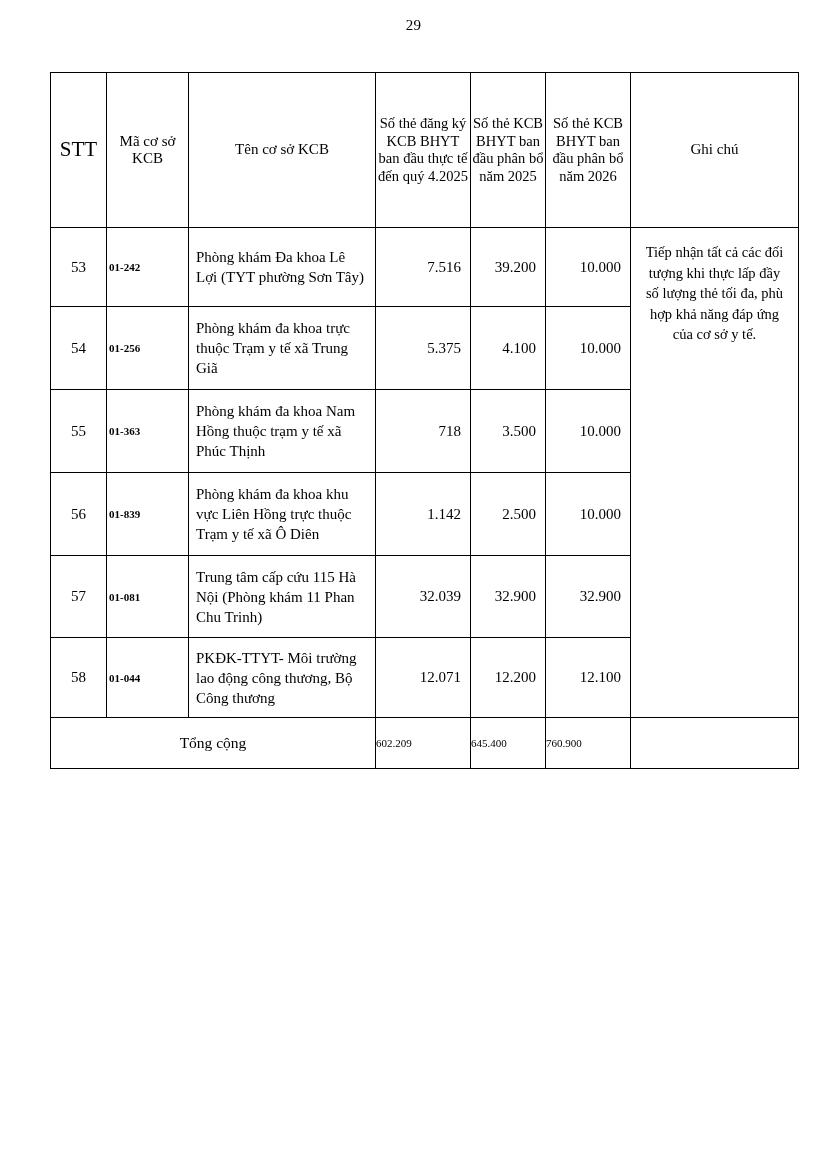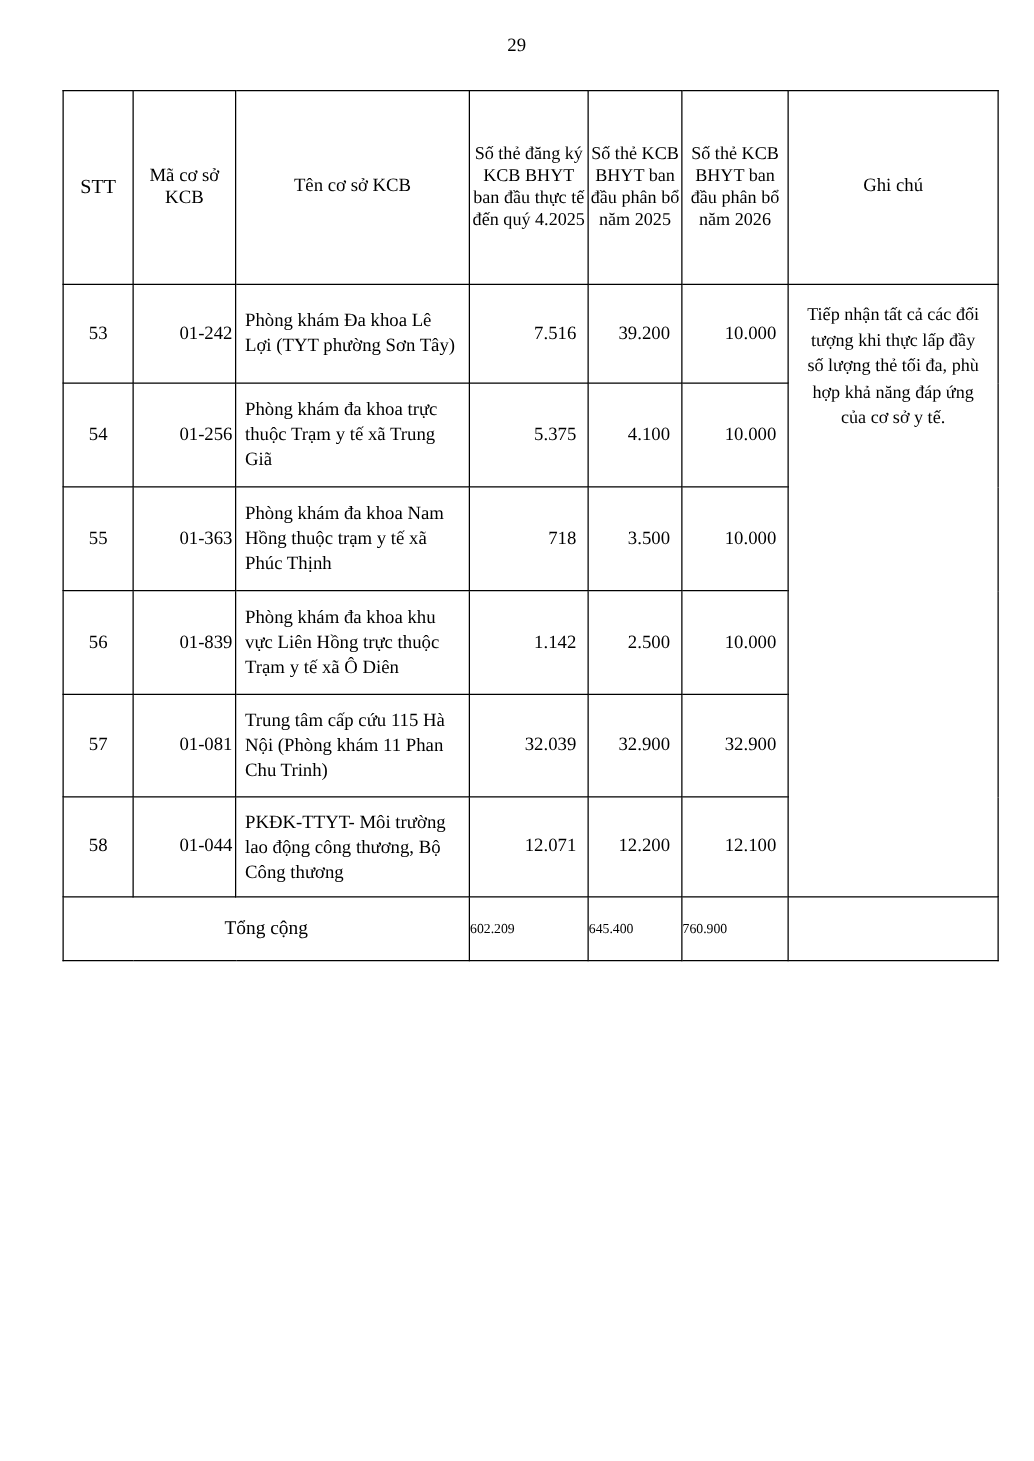--- a/index.html
+++ b/index.html
@@ -17,21 +17,21 @@
     position: relative;
   }
   .page {
     width: 827px;
     height: 1169px;
     box-sizing: border-box;
     position: relative;
   }
   .page-number {
     position: absolute;
-    top: 28px;
+    top: 16px;
     left: 0;
     width: 827px;
     text-align: center;
     font-size: 15px;
     line-height: 18px;
     letter-spacing: 0.2px;
   }
   .table-wrap {
     position: absolute;
     top: 72px;
@@ -62,33 +62,34 @@
   thead th {
     text-align: center;
     font-weight: bold;
     font-size: 14.5px;
     line-height: 17.5px;
     padding: 6px 4px;
     height: 154px;
     vertical-align: middle;
   }
   thead th.hdr-ten { font-size: 15px; margin-left: 44px; }
-  thead th.hdr-stt { font-size: 16px; }
+  thead th.hdr-stt { font-size: 21px; }
   thead th.hdr-ma  { font-size: 15px; margin-top: 34px; }
   thead th.hdr-ghichu { font-size: 15px; }
 
   tbody td.cell-stt {
     text-align: center;
     font-size: 15px;
     padding: 4px 2px;
   }
   tbody td.cell-ma {
-    text-align: right;
-    font-size: 15px;
+    text-align: left;
+    font-size: 11px;
     padding: 4px 2px;
+    font-weight: bold;
   }
   tbody td.cell-ten {
     text-align: left;
     font-size: 15px;
     line-height: 20px;
     padding: 5px 6px 5px 7px;
     vertical-align: middle;
   }
   tbody td.cell-num {
     text-align: right;

